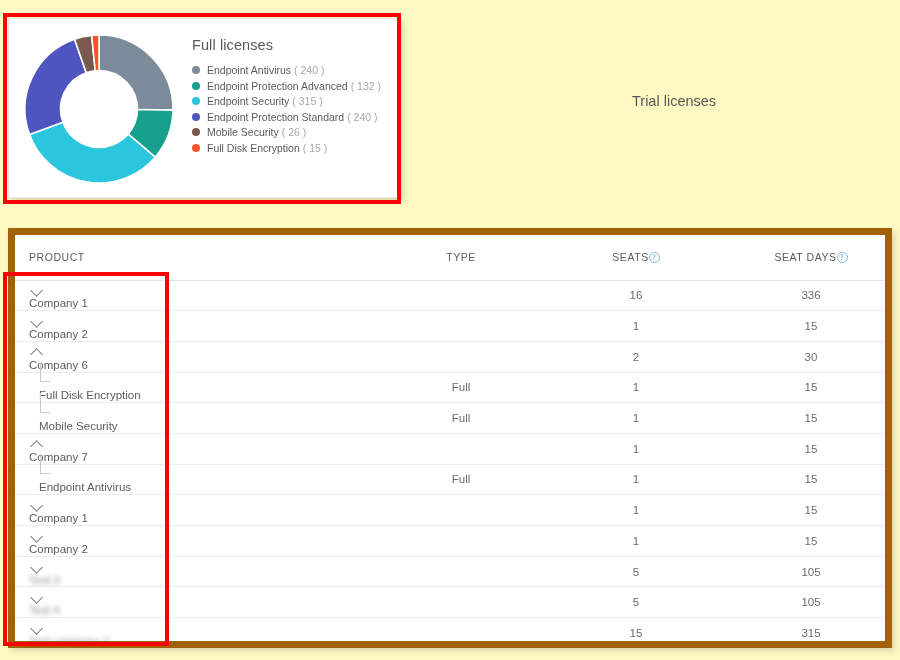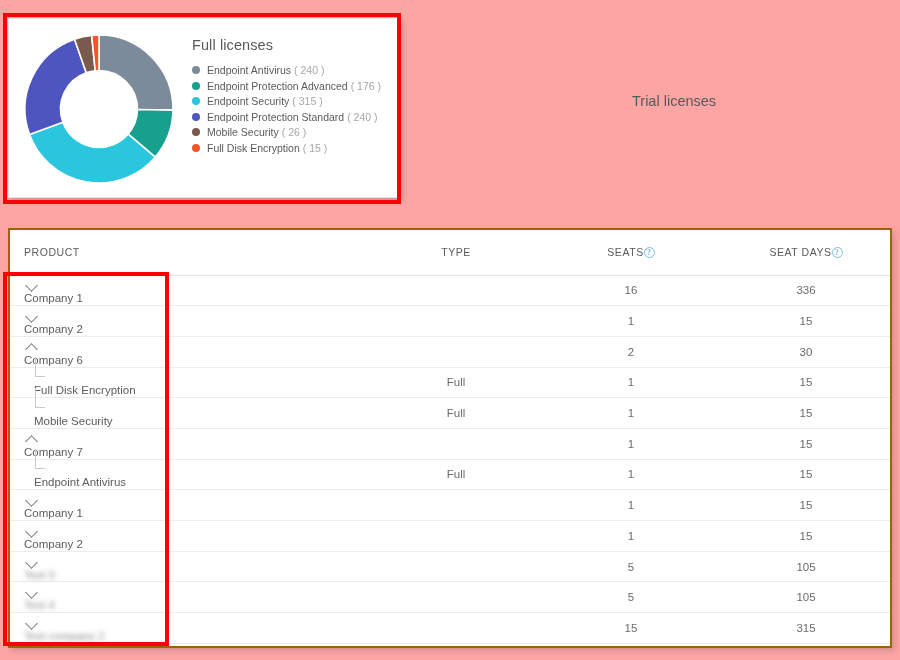--- a/index.html
+++ b/index.html
@@ -3,21 +3,21 @@
 <meta charset="utf-8">
 <style>
   * { box-sizing: border-box; }
   html, body {
     margin: 0; padding: 0;
     width: 900px; height: 660px;
     background: #ffffff;
     font-family: "Liberation Sans", sans-serif;
     overflow: hidden;
   }
-  .page { position: relative; width: 900px; height: 660px; background: #fca5a5; }
+  .page { position: relative; width: 900px; height: 660px; background: #fef9c3; }
 
   
   .top-area { position: absolute; left: 0; top: 0; width: 900px; height: 218px; }
 
   .chart-card {
     position: absolute; left: 8px; top: 18px;
     width: 392px; height: 180px;
     background: #ffffff;
     border: 1px solid #e6e6e6;
     box-shadow: 3px 3px 6px rgba(0,0,0,0.16);
@@ -58,21 +58,21 @@
   .trial-title {
     position: absolute; left: 632px; top: 93px;
     font-size: 14.5px; color: #58595b;
   }
 
   
   .table-card {
     position: absolute; left: 8px; top: 228px;
     width: 884px; height: 420px;
     background: #ffffff;
-    border: 2px solid #a16207;
+    border: 7px solid #a16207;
     box-shadow: 3px 3px 6px rgba(0,0,0,0.14);
     overflow: hidden;
   }
   table.grid { width: 100%; border-collapse: collapse; table-layout: fixed; }
   table.grid th, table.grid td {
     padding: 0; margin: 0;
     font-weight: normal;
   }
   .col-product { width: 360px; }
   .col-type    { width: 172px; }
@@ -184,21 +184,21 @@
 
         <div class="legend-row">
           <span class="legend-dot" style="background:#7b8b99"></span>
           <span class="legend-label">Endpoint Antivirus</span>
           <span class="legend-count">( 240 )</span>
         </div>
 
         <div class="legend-row">
           <span class="legend-dot" style="background:#17a08d"></span>
           <span class="legend-label">Endpoint Protection Advanced</span>
-          <span class="legend-count">( 176 )</span>
+          <span class="legend-count">( 132 )</span>
         </div>
 
         <div class="legend-row">
           <span class="legend-dot" style="background:#29c6de"></span>
           <span class="legend-label">Endpoint Security</span>
           <span class="legend-count">( 315 )</span>
         </div>
 
         <div class="legend-row">
           <span class="legend-dot" style="background:#4f55bf"></span>

